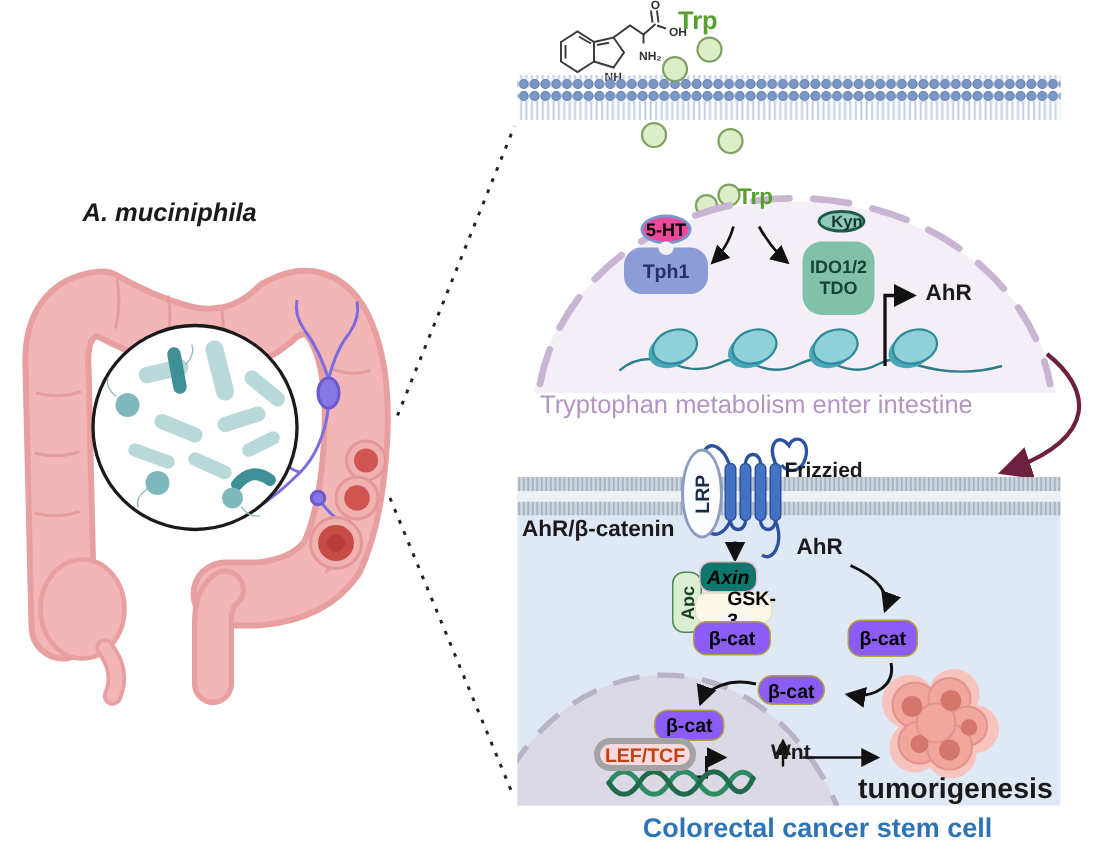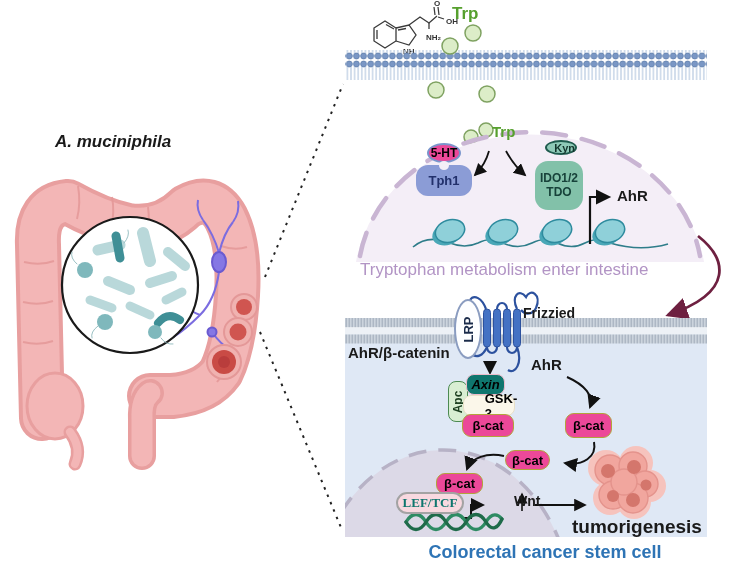--- a/index.html
+++ b/index.html
@@ -21,22 +21,22 @@
   .tph1::before{content:"";position:absolute;top:-4px;left:50%;margin-left:-5px;width:10px;height:9px;
        background:#f4eef7;border-radius:50%;}
   .kyn{background:#8fcab8;border:2px solid #1f5b4e;color:#12342c;font-size:11px;}
   .ido{background:#82c1a9;color:#17423a;border-radius:13px;font-size:12px;text-align:center;
        flex-direction:column;line-height:1.1;}
   .lrp{background:#fdfeff;border:2px solid #8a9cc0;color:#1a2b4a;}
   .rot{transform:rotate(-90deg);}
   .apc{background:#d9eed3;border:1.5px solid #4c8a52;color:#1e4022;border-radius:8px;font-size:12px;}
   .axin{background:#0f766e;border:1.5px solid #edbccb;border-radius:8px;font-style:italic;}
   .gsk{background:#fbf7ea;border:1.5px solid #e8e0c8;border-radius:8px;padding-left:24px;}
-  .bcat{background:#ec4899;border:1.5px solid #b3a33b;}
-  .lef{background:#f8d9e0;border:2px solid #a3a3a3;color:#0f766e;border-radius:12px;font-family:Liberation Serif, serif;}
+  .bcat{background:#8b5cf6;border:1.5px solid #b3a33b;}
+  .lef{background:#f8d9e0;border:4px solid #a3a3a3;color:#c2410c;border-radius:12px;}
 </style>
 </head>
 <body>
 
 <div id="canvas">
 
 <svg id="gfx" width="734" height="573" viewBox="0 0 734 573">
   <defs>
     <pattern id="lip" width="7.2" height="30" patternUnits="userSpaceOnUse">
       <line x1="1.8" y1="7" x2="1.8" y2="23" stroke="#c3d2e6" stroke-width="1.4"></line>

